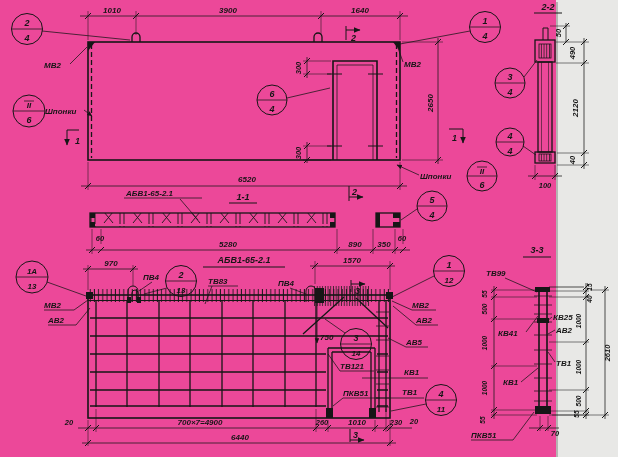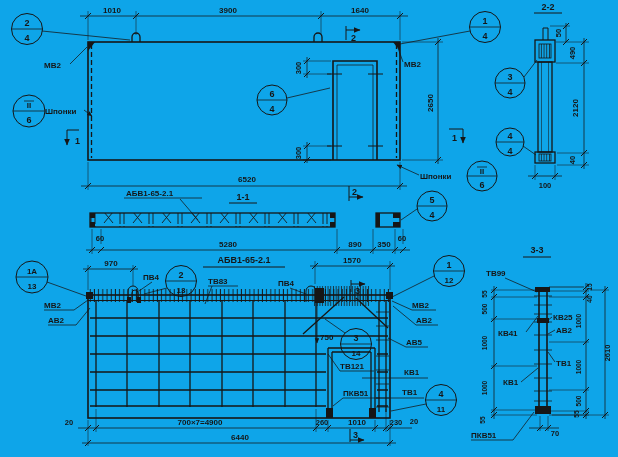--- a/index.html
+++ b/index.html
@@ -1,17 +1,17 @@
 <!DOCTYPE html>
 <html><head>
 <meta charset="utf-8">
 <style>
   html,body{margin:0;padding:0;background:#e8e8e6;}
-  #sheet{position:relative;width:618px;height:457px;background:#0ea5e9;
-         box-shadow:2px 2px 0 #b5b5b2;font-family:"Liberation Sans",sans-serif;}
+  #sheet{position:relative;width:556px;height:457px;background:#ec4899;
+         box-shadow:2px 2px 0 #b5b5b2;font-family:"Liberation Sans",sans-serif;font-style:italic;}
   svg{display:block}
   .t{font-family:"Liberation Sans",sans-serif;font-weight:700;fill:#161616;}
   .s6{font-size:6.5px}.s7{font-size:7.5px}.s8{font-size:8px}.s9{font-size:9px}
   .mid{text-anchor:middle}
   .ln{stroke:#161616;fill:none}
   .w05{stroke-width:.55}.w07{stroke-width:.75}.w1{stroke-width:1}.w13{stroke-width:1.3}.w16{stroke-width:1.6}
   .dash{stroke-dasharray:5 3}
   .fill{fill:#161616;stroke:none}
 </style>
 </head>

